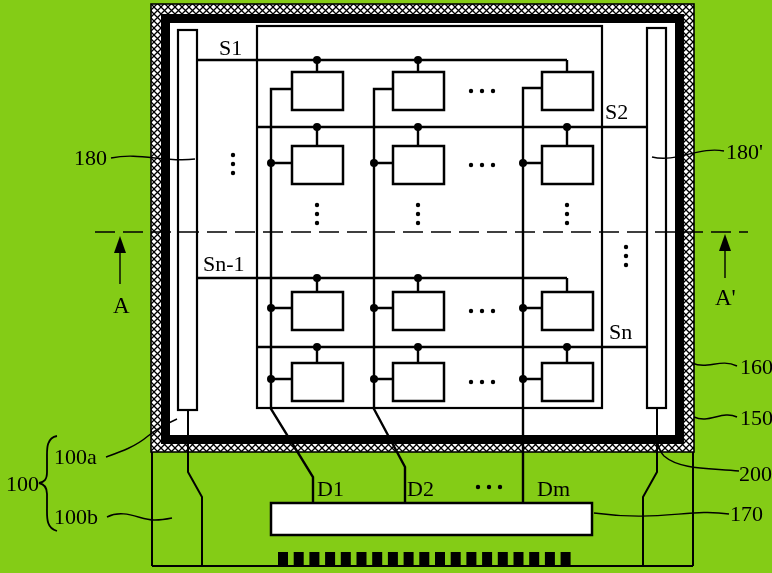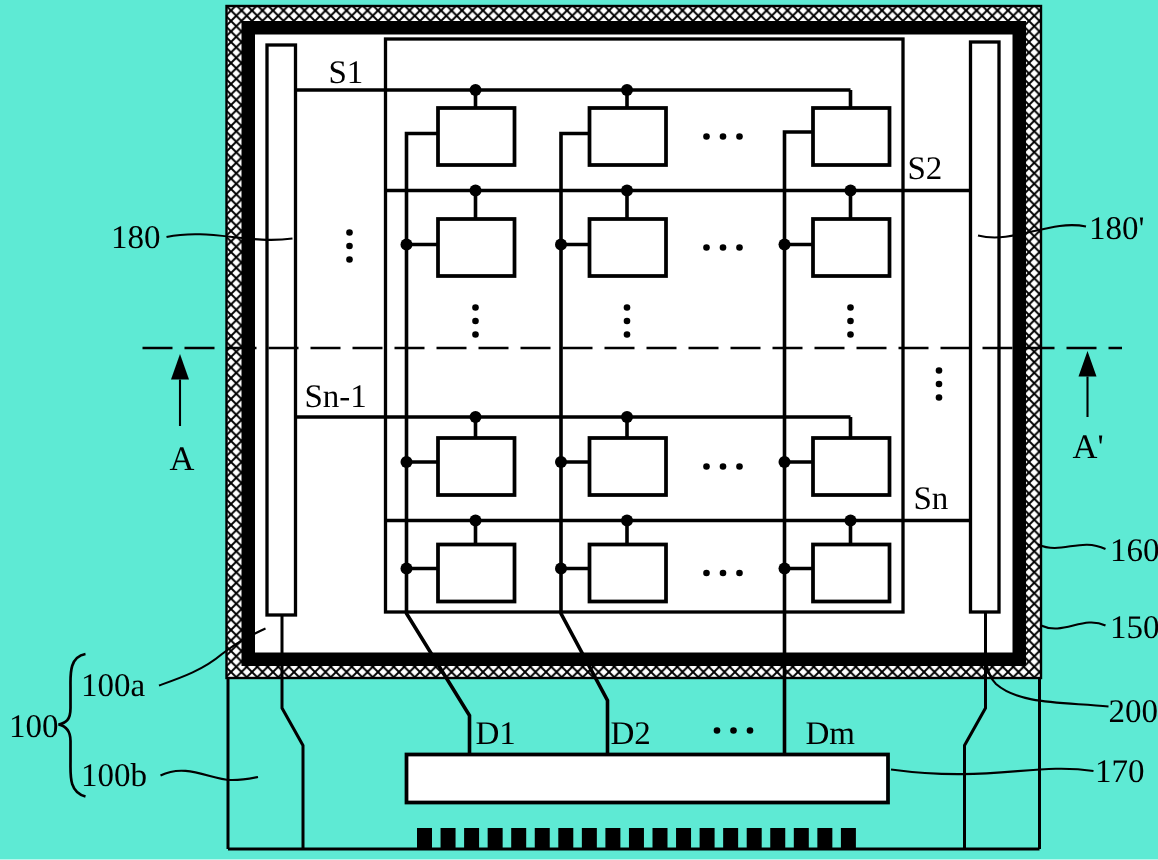--- a/index.html
+++ b/index.html
@@ -1,16 +1,16 @@
 <!DOCTYPE html>
 <html><head>
 <meta charset="utf-8">
 <style>
   html,body{margin:0;padding:0;background:#ffffff;}
-  #stage{width:772px;height:573px;position:relative;background:#5eead4;overflow:hidden;}
+  #stage{width:772px;height:573px;position:relative;background:#84cc16;overflow:hidden;}
   svg{display:block;}
   .ln{stroke:#000;fill:none;stroke-width:2.4;}
   .ln2{stroke:#000;fill:none;stroke-width:2;}
   .thin{stroke:#000;fill:none;stroke-width:1.4;}
   .dot{fill:#000;stroke:none;}
   .lbl{font-family:"Liberation Serif","DejaVu Serif",serif;font-size:22px;fill:#000;}
   .lblB{font-family:"Liberation Serif","DejaVu Serif",serif;font-size:23px;fill:#000;}
   .whitefill{fill:#fff;}
 </style>
 </head>

